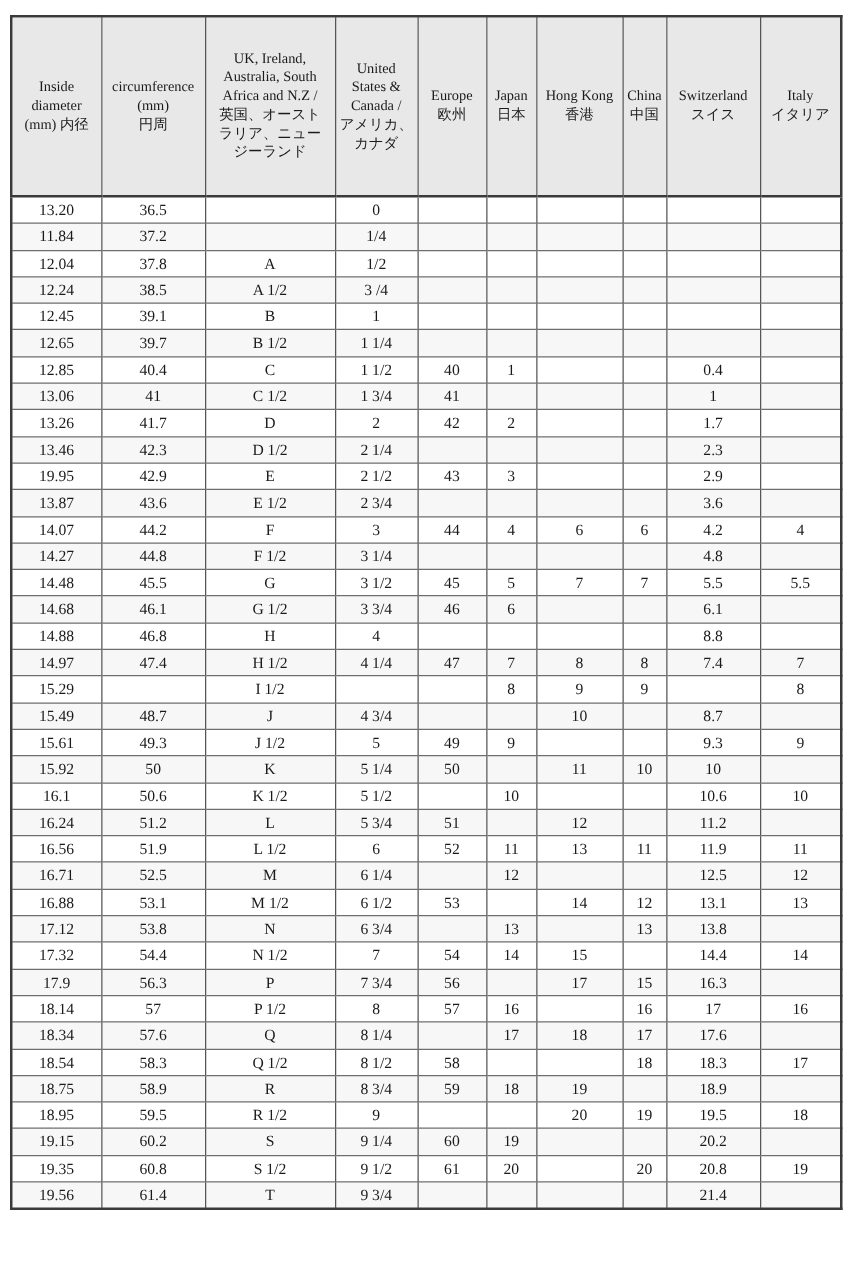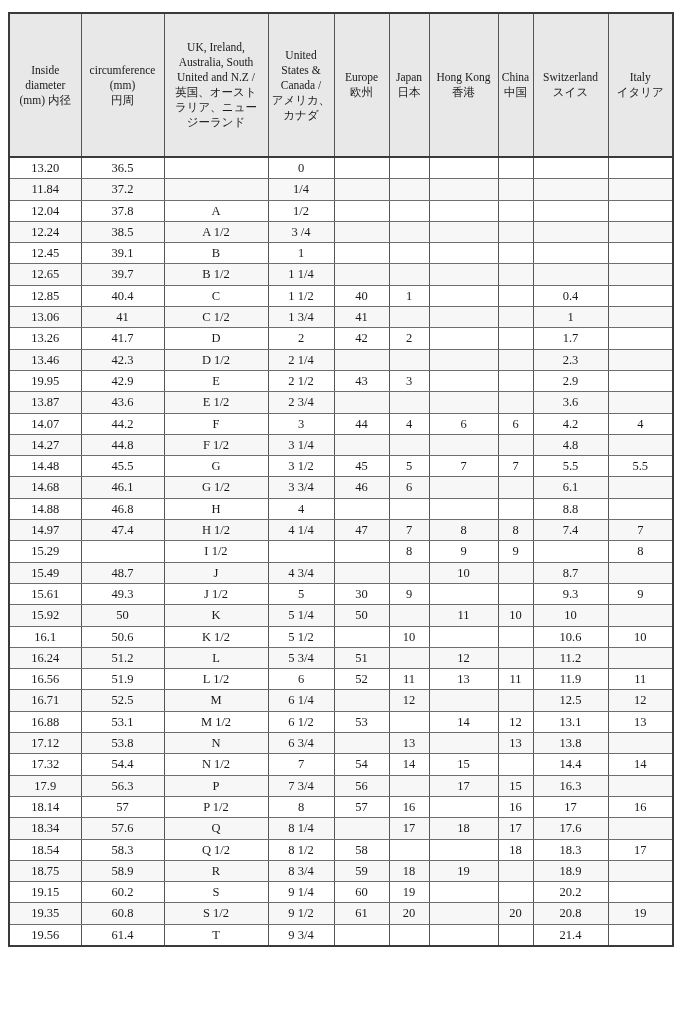--- a/index.html
+++ b/index.html
@@ -108,21 +108,21 @@
             <span class="hdr-line">(mm) 内径</span>
           </th>
           <th>
             <span class="hdr-line">circumference</span>
             <span class="hdr-line">(mm)</span>
             <span class="hdr-line">円周</span>
           </th>
           <th>
             <span class="hdr-line">UK,  Ireland,</span>
             <span class="hdr-line">Australia, South</span>
-            <span class="hdr-line">United and N.Z /</span>
+            <span class="hdr-line">Africa and N.Z /</span>
             <span class="hdr-line">英国、オースト</span>
             <span class="hdr-line">ラリア、ニュー</span>
             <span class="hdr-line">ジーランド</span>
           </th>
           <th>
             <span class="hdr-line">United</span>
             <span class="hdr-line">States &amp;</span>
             <span class="hdr-line">Canada /</span>
             <span class="hdr-line">アメリカ、</span>
             <span class="hdr-line">カナダ</span>
@@ -392,21 +392,21 @@
           <td>10</td>
           <td></td>
           <td>8.7</td>
           <td></td>
         </tr>
         <tr>
           <td>15.61</td>
           <td>49.3</td>
           <td>J 1/2</td>
           <td>5</td>
-          <td>30</td>
+          <td>49</td>
           <td>9</td>
           <td></td>
           <td></td>
           <td>9.3</td>
           <td>9</td>
         </tr>
         <tr>
           <td>15.92</td>
           <td>50</td>
           <td>K</td>
@@ -556,20 +556,32 @@
           <td>R</td>
           <td>8 3/4</td>
           <td>59</td>
           <td>18</td>
           <td>19</td>
           <td></td>
           <td>18.9</td>
           <td></td>
         </tr>
         <tr>
+          <td>18.95</td>
+          <td>59.5</td>
+          <td>R 1/2</td>
+          <td>9</td>
+          <td></td>
+          <td></td>
+          <td>20</td>
+          <td>19</td>
+          <td>19.5</td>
+          <td>18</td>
+        </tr>
+        <tr>
           <td>19.15</td>
           <td>60.2</td>
           <td>S</td>
           <td>9 1/4</td>
           <td>60</td>
           <td>19</td>
           <td></td>
           <td></td>
           <td>20.2</td>
           <td></td>

